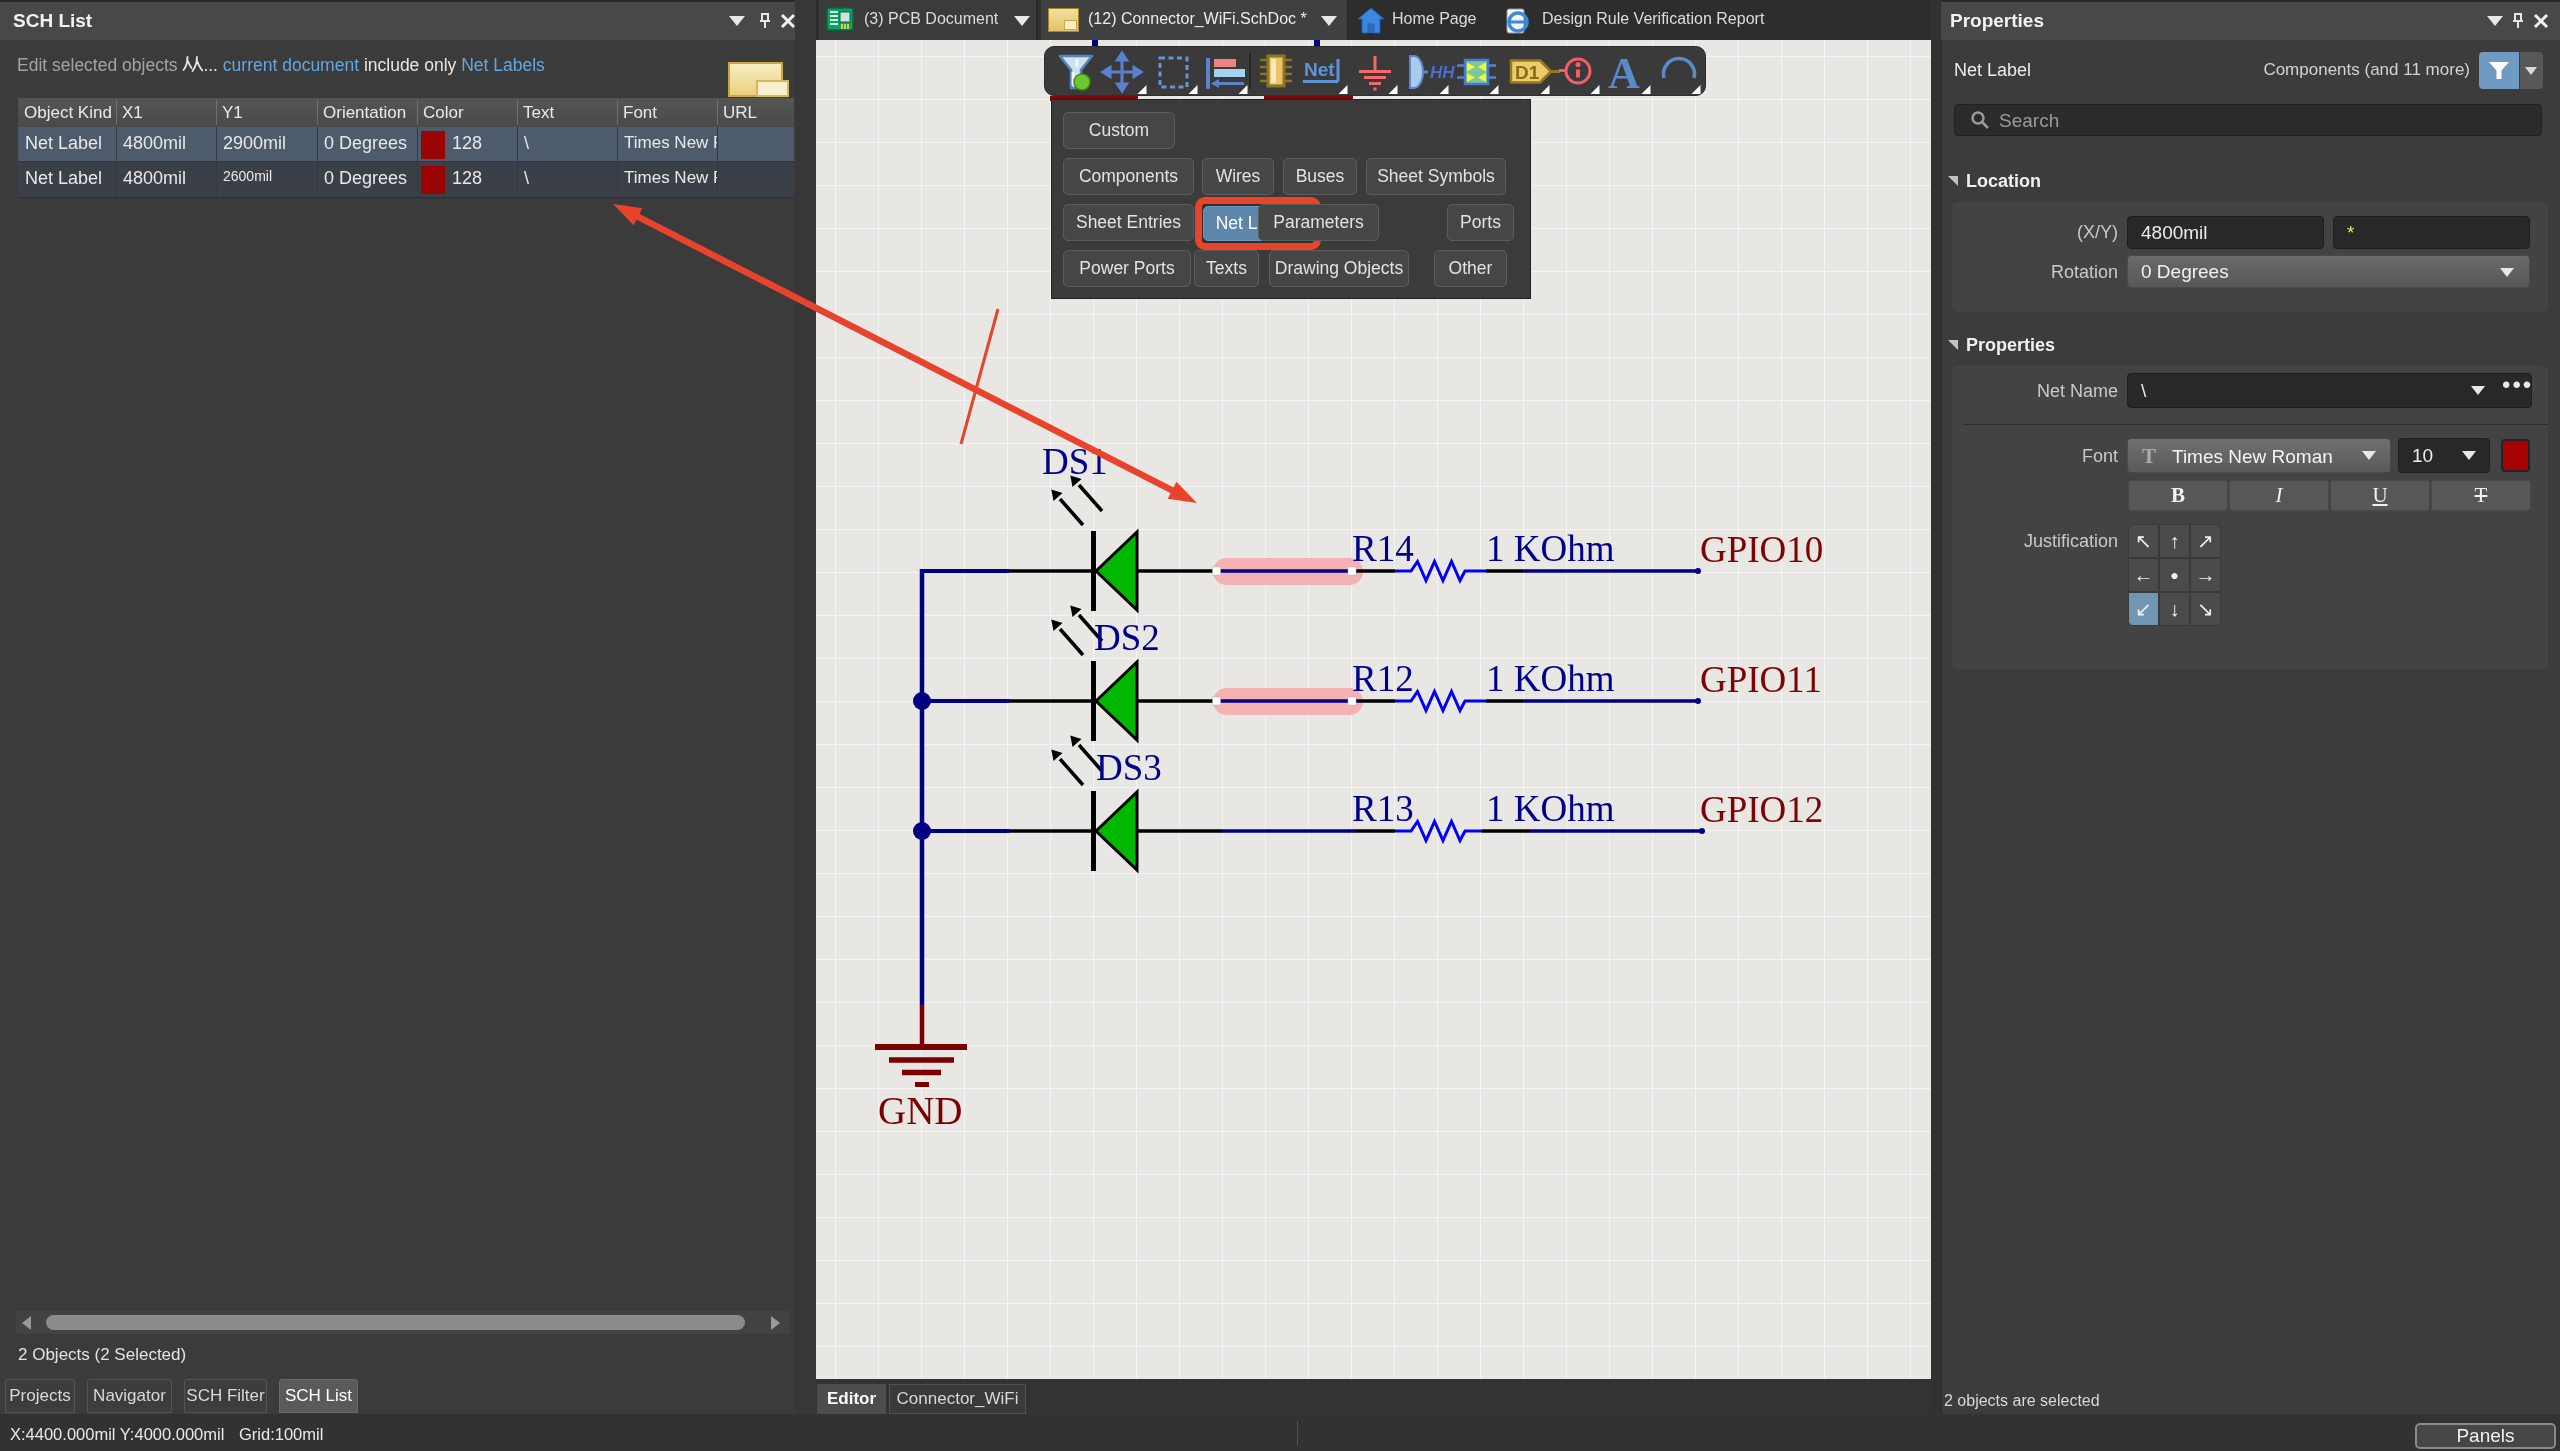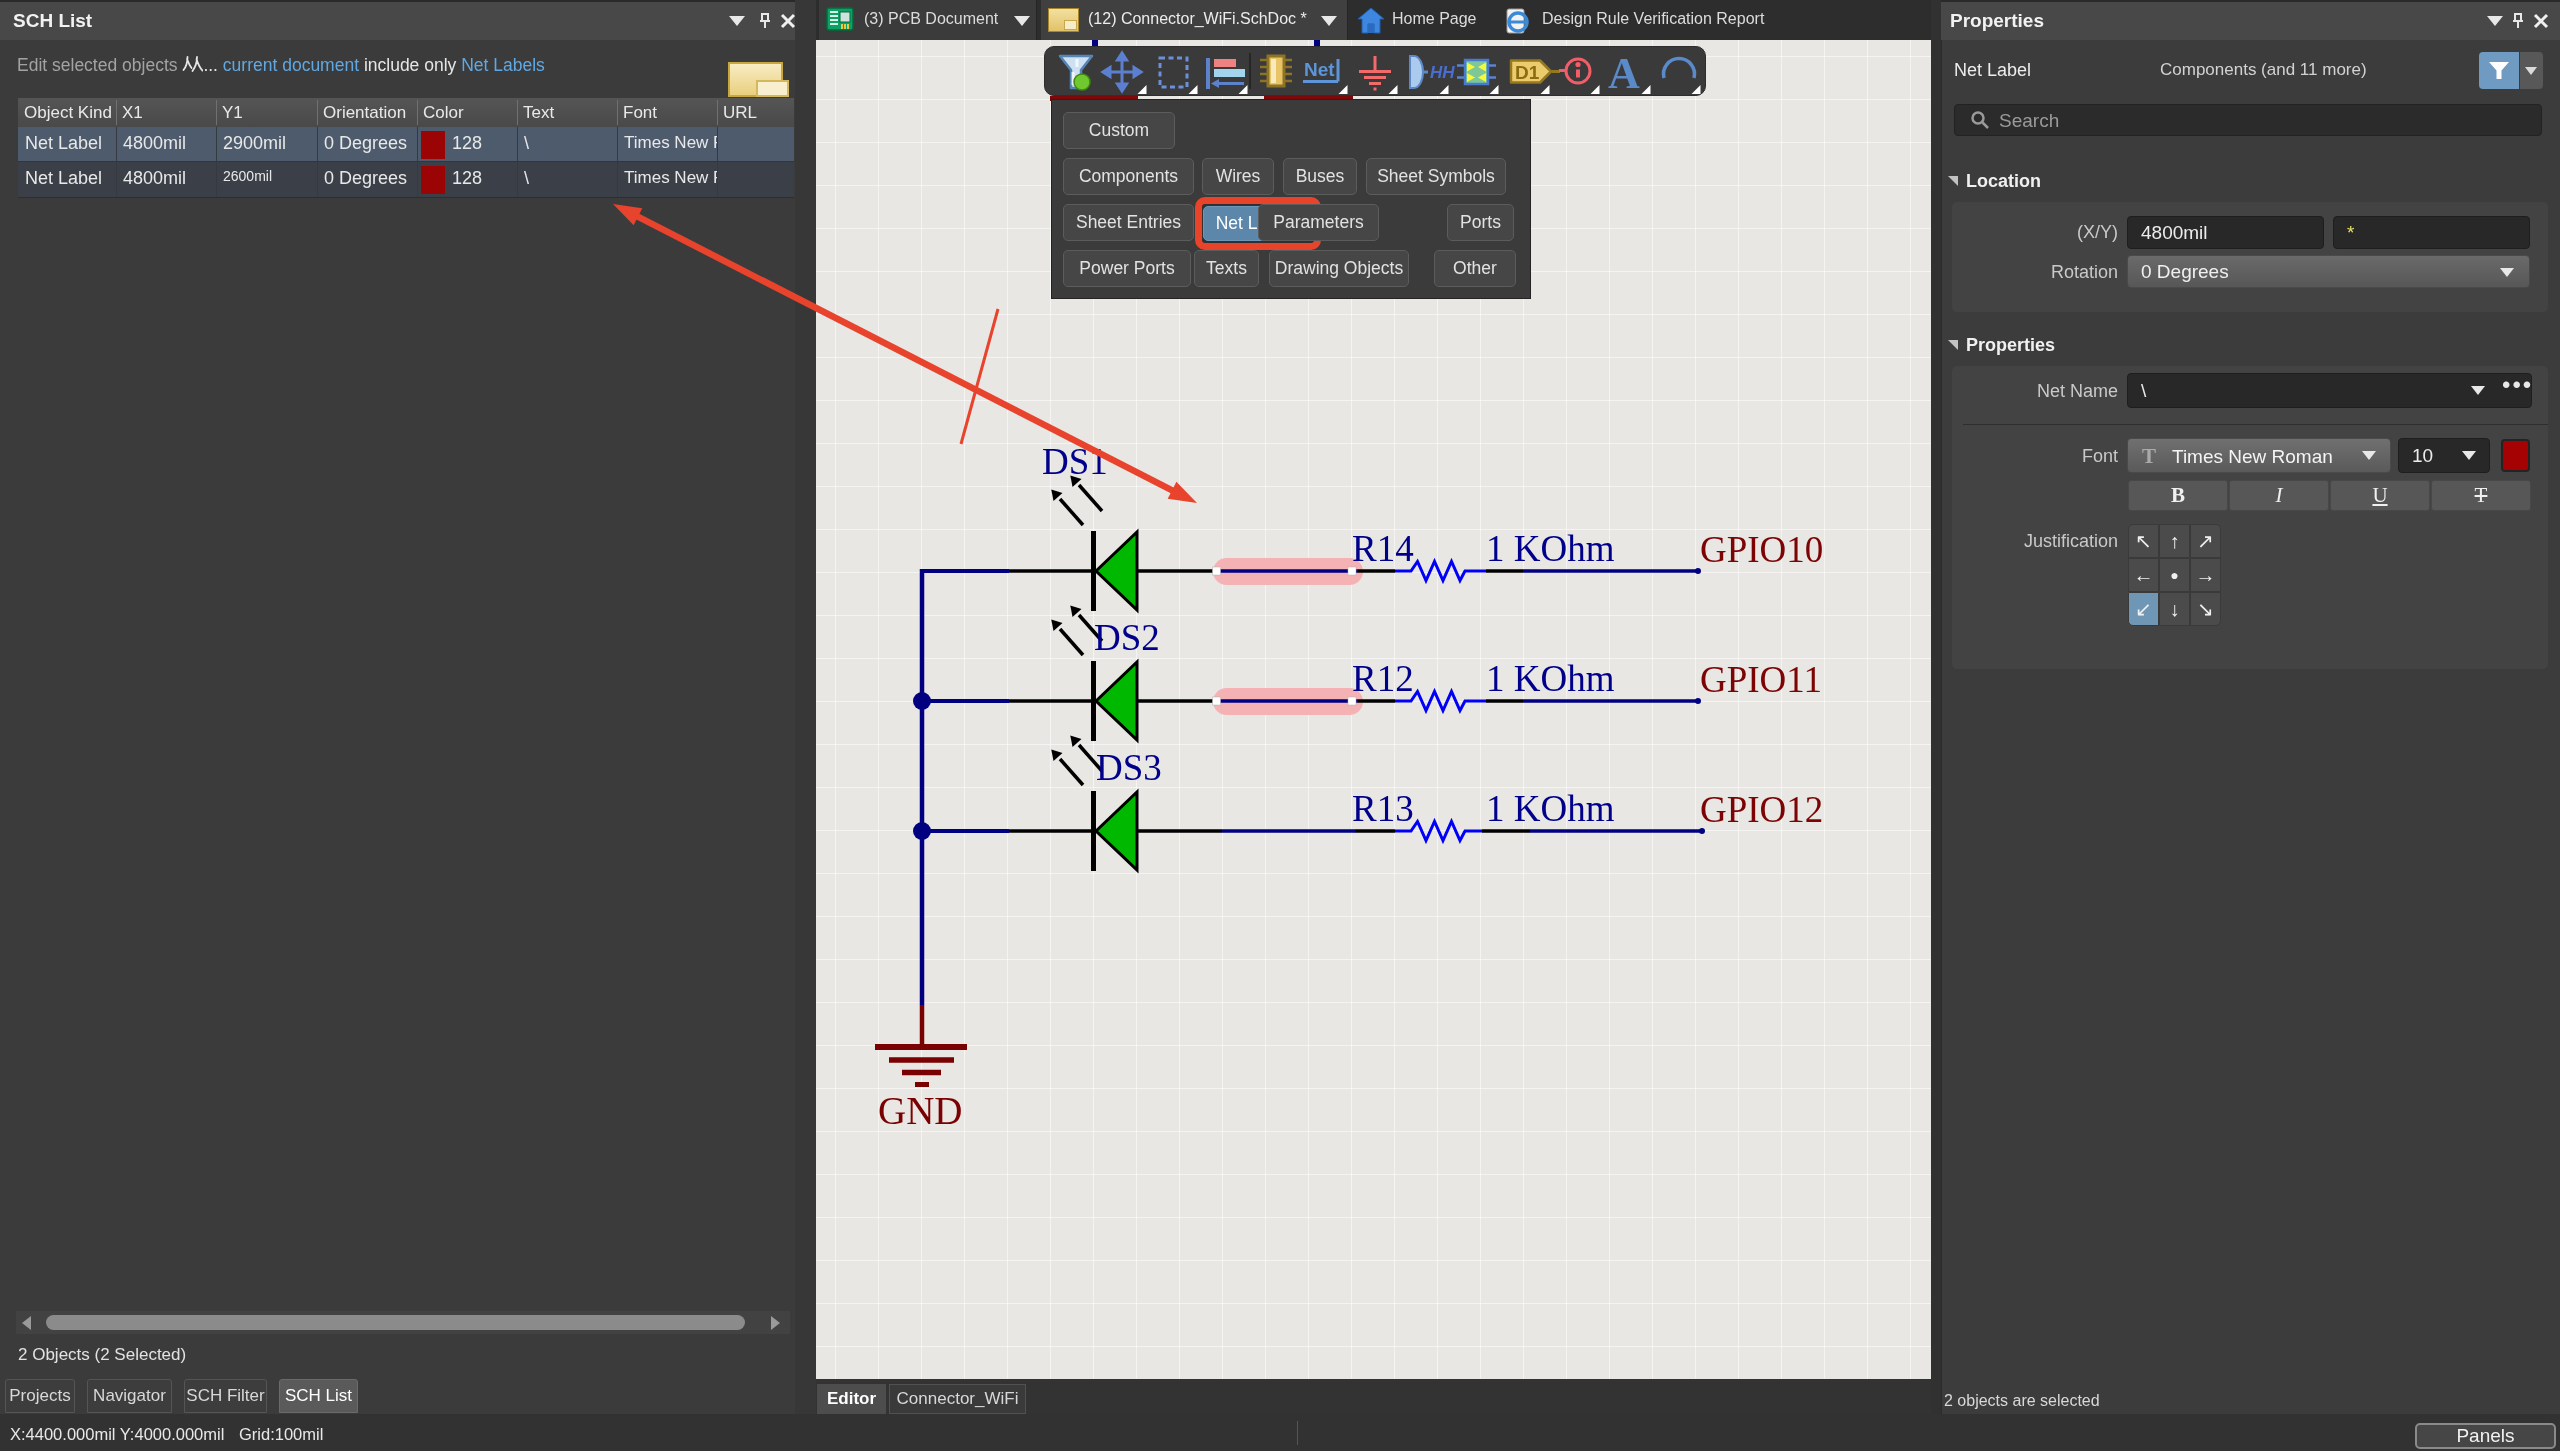--- a/index.html
+++ b/index.html
@@ -249,33 +249,33 @@
 <div class="btn" style="left:1283px;top:158px;width:74px;height:37px">Buses</div>
 <div class="btn" style="left:1366px;top:158px;width:140px;height:37px">Sheet Symbols</div>
 <div class="btn" style="left:1063px;top:204px;width:131px;height:37px">Sheet Entries</div>
 <div class="a" style="left:1195px;top:197px;width:126px;height:53px;border:7px solid #e8442c;border-radius:10px;background:#303030"></div>
 <div class="btn" style="left:1203px;top:206px;width:109px;height:35px;background:#5c87aa;border-color:#6d98bb;color:#fff">Net Labels</div>
 <div class="btn" style="left:1258px;top:204px;width:121px;height:37px">Parameters</div>
 <div class="btn" style="left:1447px;top:204px;width:67px;height:37px">Ports</div>
 <div class="btn" style="left:1063px;top:250px;width:128px;height:37px">Power Ports</div>
 <div class="btn" style="left:1194px;top:250px;width:65px;height:37px">Texts</div>
 <div class="btn" style="left:1269px;top:250px;width:140px;height:37px">Drawing Objects</div>
-<div class="btn" style="left:1434px;top:250px;width:82px;height:37px">Other</div>
+<div class="btn" style="left:1434px;top:250px;width:73px;height:37px">Other</div>
 <div class="a" style="left:1941px;top:0;width:619px;height:1414px;background:#3c3c3c;border-left:1px solid #2b2b2b;border-top:2px solid #2a2a2a"></div>
 <div class="a" style="left:1941px;top:2px;width:619px;height:38px;background:#484848"></div>
 <div class="a" style="left:1950px;top:10px;font-size:19px;font-weight:bold;color:#f2f2f2">Properties</div>
 <div class="a" style="left:2487px;top:16px;width:0;height:0;border-left:8px solid transparent;border-right:8px solid transparent;border-top:10px solid #e8e8e8"></div>
 <svg class="a" style="left:2509px;top:12px" width="18" height="18" viewBox="0 0 18 18">
     <path d="M6 2 h6 v7 h-6 z M4 9 h10 M9 9 v7" stroke="#e8e8e8" stroke-width="2" fill="none"></path>
   </svg>
 <svg class="a" style="left:2533px;top:13px" width="16" height="16" viewBox="0 0 16 16">
     <path d="M2 2 L14 14 M14 2 L2 14" stroke="#f0f0f0" stroke-width="3"></path>
   </svg>
 <div class="a" style="left:1954px;top:60px;font-size:18px;color:#ececec">Net Label</div>
-<div class="a" style="left:2160px;top:60px;width:310px;font-size:17px;color:#d2d2d2;text-align:left">Components (and 11 more)</div>
+<div class="a" style="left:2160px;top:60px;width:310px;font-size:17px;color:#d2d2d2;text-align:right">Components (and 11 more)</div>
 <div class="a" style="left:2479px;top:52px;width:40px;height:37px;background:#6f9ac2;border-radius:4px 0 0 4px"></div>
 <svg class="a" style="left:2487px;top:60px" width="24" height="22" viewBox="0 0 24 22">
     <path d="M2 2 H22 L14.5 10.5 V19 L9.5 19 V10.5 Z" fill="#fff"></path>
   </svg>
 <div class="a" style="left:2520px;top:52px;width:23px;height:37px;background:#585858;border-radius:0 4px 4px 0"></div>
 <div class="a" style="left:2525px;top:67px;width:0;height:0;border-left:6px solid transparent;border-right:6px solid transparent;border-top:8px solid #dadada"></div>
 <div class="a" style="left:1954px;top:104px;width:588px;height:32px;background:#2b2b2b;border:1px solid #222;border-radius:4px"></div>
 <svg class="a" style="left:1970px;top:110px" width="20" height="20" viewBox="0 0 20 20">
     <circle cx="8" cy="8" r="5.5" fill="none" stroke="#9a9a9a" stroke-width="2.5"></circle>
     <path d="M12.5 12.5 L18 18" stroke="#9a9a9a" stroke-width="2.5"></path>

